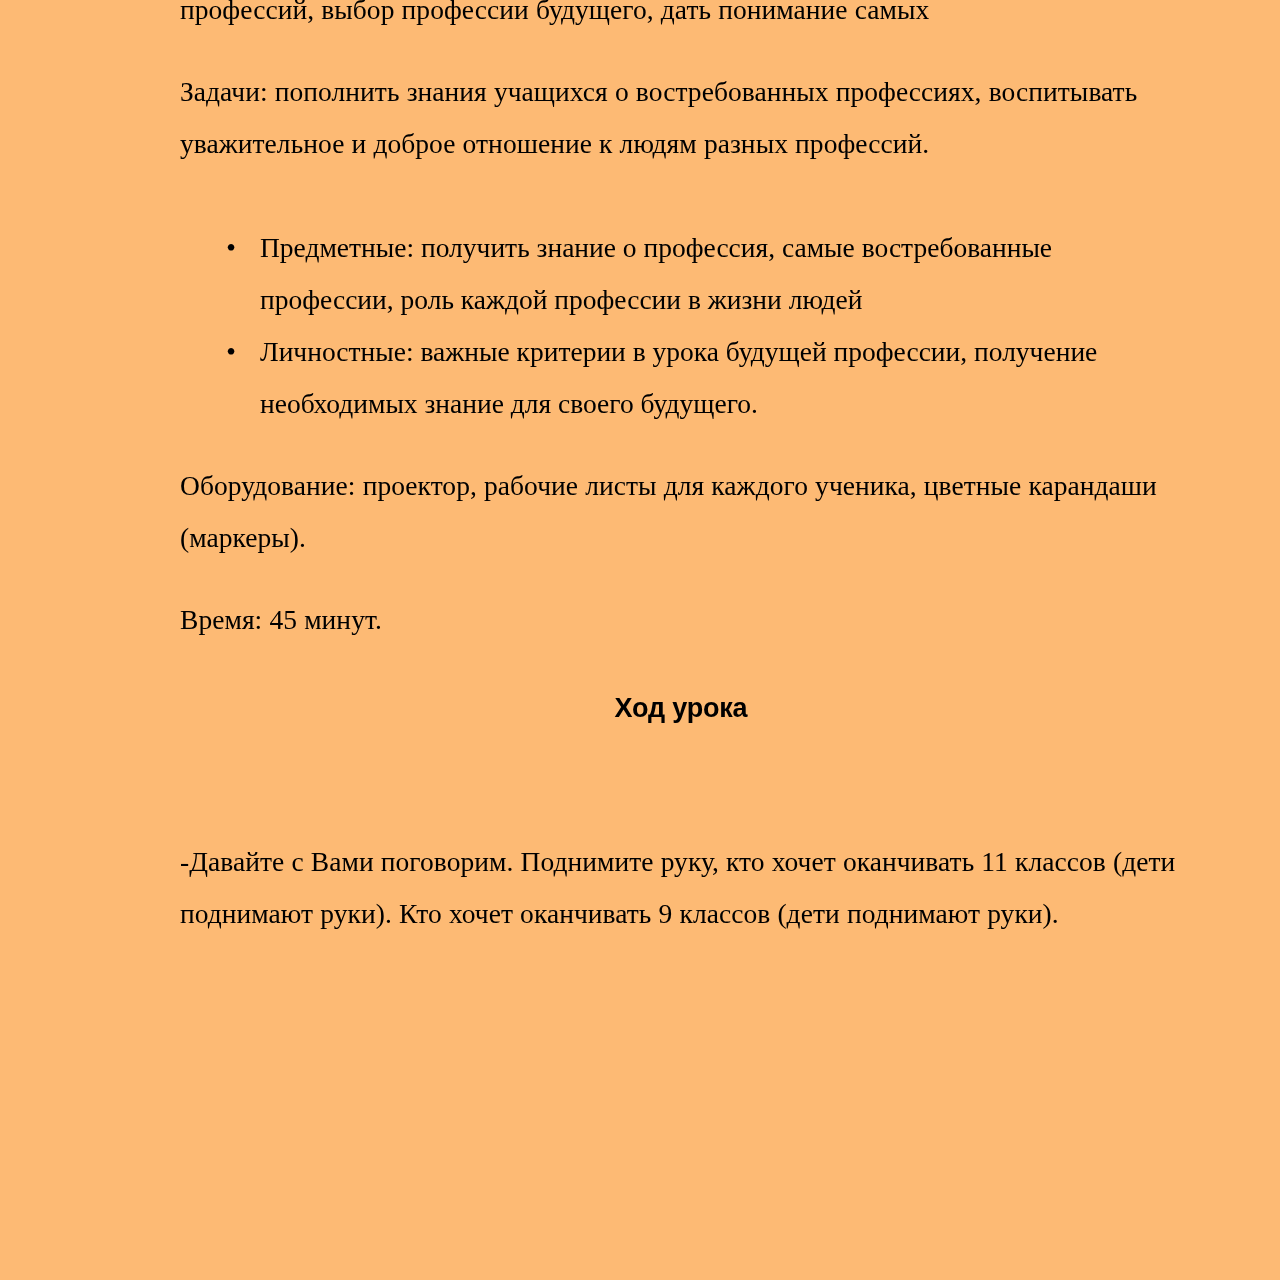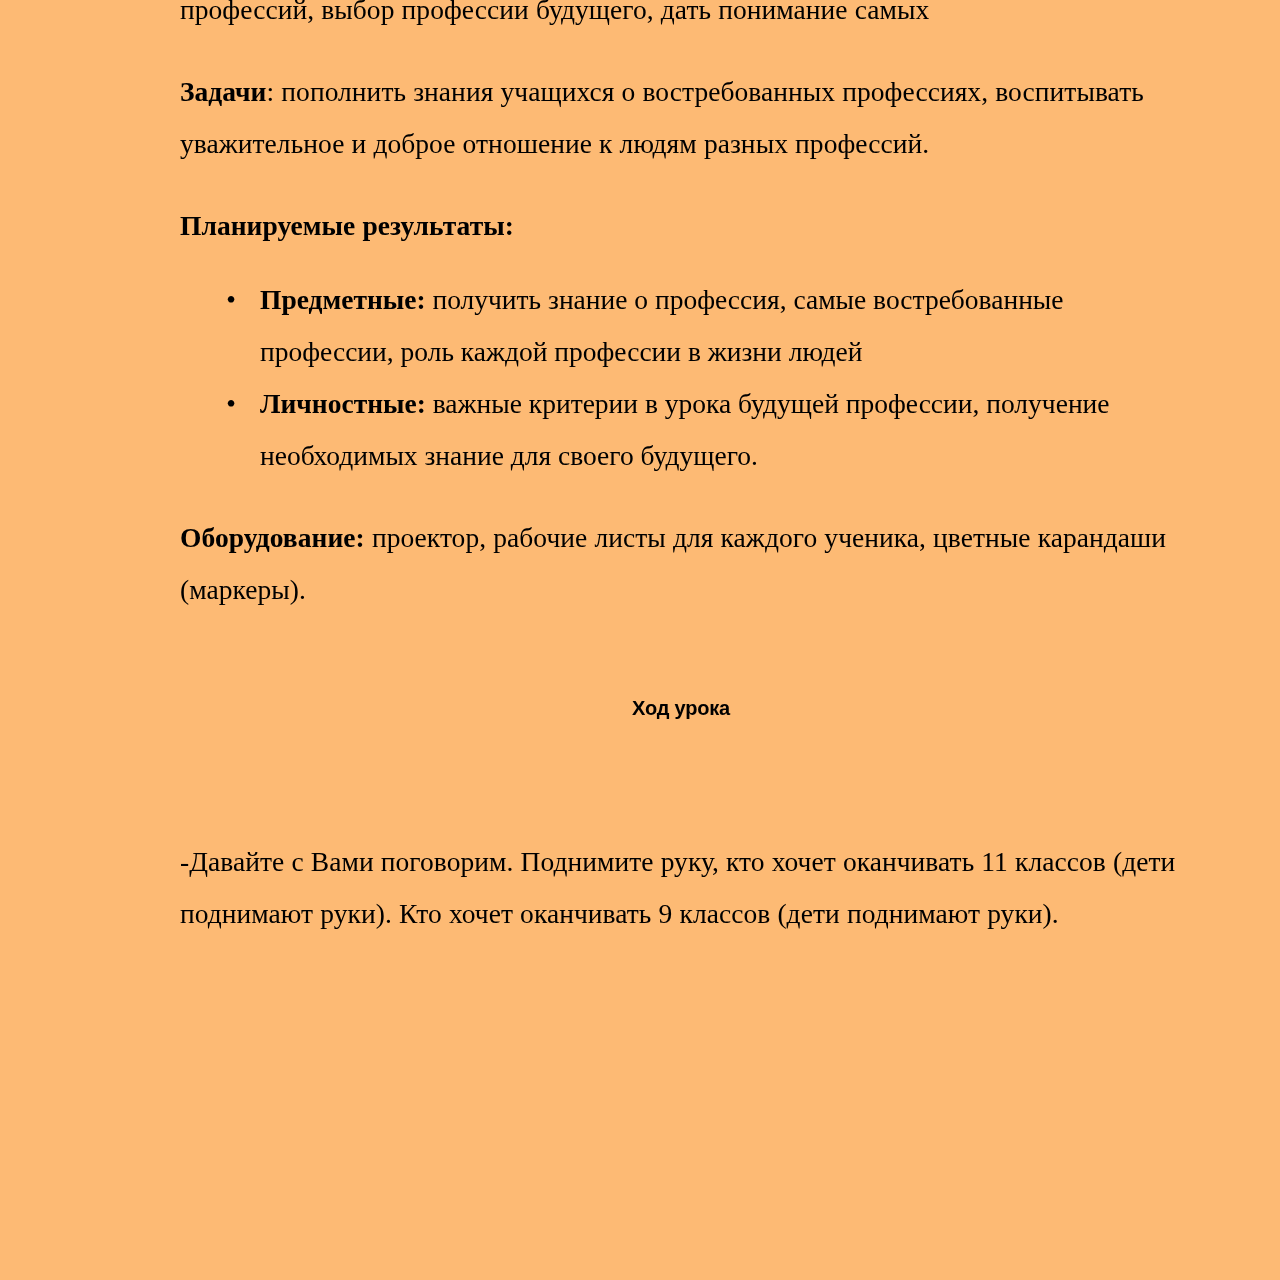--- a/index.html
+++ b/index.html
@@ -36,21 +36,21 @@
     letter-spacing: 0.05px;
     word-spacing: 0.2px;
   }
 
   .gap-para { height: 30px; }
   .gap-heading { height: 42px; }
   .gap-after-heading { height: 48px; }
   .gap-list-top { height: 22px; }
 
   b, .b {
-    font-weight: bold;
+    font-weight: normal;
   }
 
   
   ul.bullets {
     margin: 0;
     padding: 0;
     list-style: none;
   }
 
   ul.bullets > li {
@@ -70,21 +70,21 @@
     font-size: 27.5px;
     text-align: center;
   }
 
   
   h2.section-heading {
     margin: 0;
     padding: 0;
     font-family: "Liberation Sans", "DejaVu Sans", sans-serif;
     font-weight: bold;
-    font-size: 20px;
+    font-size: 27px;
     line-height: 40px;
     text-align: center;
     letter-spacing: -0.2px;
     width: 1002px;
   }
 </style>
 </head>
 <body>
 
 <div class="page">
@@ -93,39 +93,39 @@
     <p class="para">
       <span>профессий, выбор профессии будущего, дать понимание самых</span><br>
     </p>
 
     <div class="gap-para"></div>
 
     <p class="para"><b>Задачи</b><span>: </span><span>пополнить знания учащихся о востребованных профессиях, воспитывать уважительное и доброе отношение к людям разных профессий.</span></p>
 
     <div class="gap-para"></div>
 
-    <p class="para"><b>Планируемые результаты:</b></p>
 
     <div class="gap-list-top"></div>
 
     <ul class="bullets">
       <li>
         <span class="bullet-dot">•</span><b>Предметные:</b><span> получить знание о профессия, самые востребованные профессии, роль каждой профессии в жизни людей</span>
       </li>
       <li>
         <span class="bullet-dot">•</span><b>Личностные:</b><span> важные критерии в урока будущей профессии, получение необходимых знание для своего будущего.</span>
       </li>
     </ul>
 
     <div class="gap-para"></div>
 
     <p class="para"><b>Оборудование:</b><span> проектор, рабочие листы для каждого ученика, цветные карандаши (маркеры).</span></p>
 
     <div class="gap-para"></div>
 
+    <p class="para"><b>Время:</b><span> 45 минут.</span></p>
 
     <div class="gap-heading"></div>
 
     <h2 class="section-heading">Ход урока</h2>
 
     <div class="gap-after-heading"></div>
 
 
     <div class="gap-para"></div>
 

